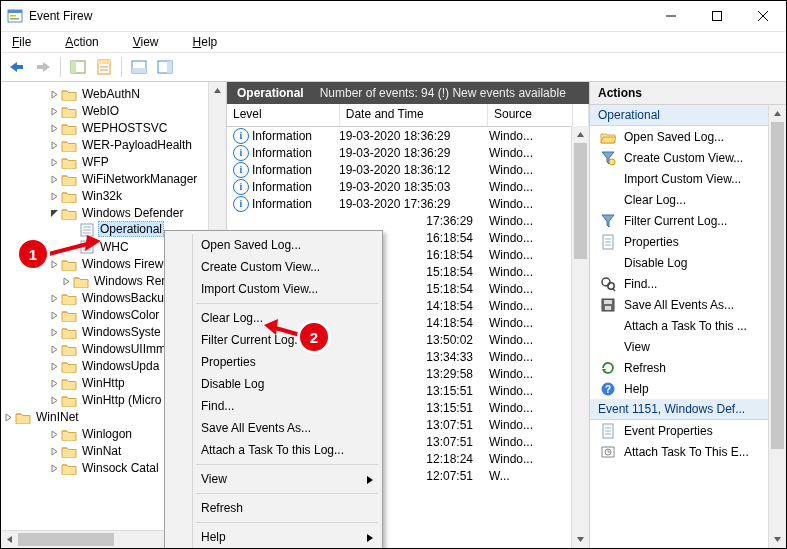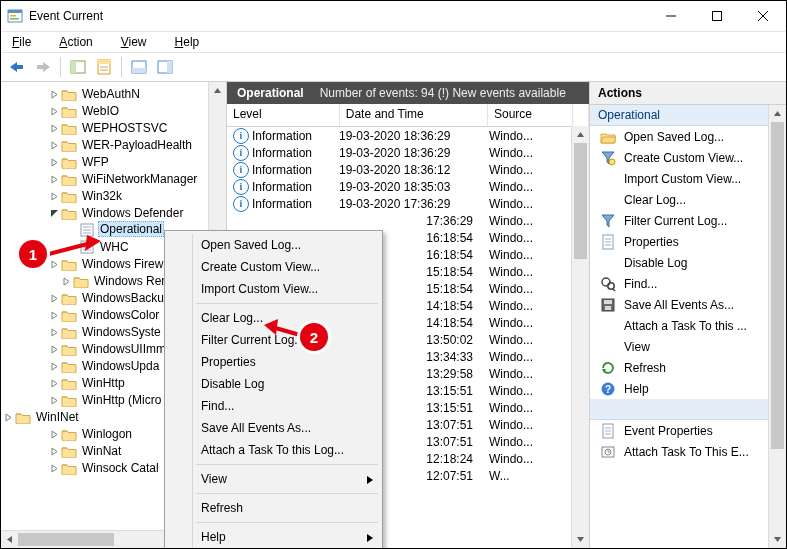--- a/index.html
+++ b/index.html
@@ -5,21 +5,21 @@
   html,body{margin:0;padding:0;font-family:"Segoe UI",Tahoma,sans-serif;font-size:12px;color:#000;background:#fff}
   .window{width:787px;height:549px;border:1px solid #000;box-sizing:border-box;display:flex;flex-direction:column;position:relative;overflow:hidden}
   
   .titlebar{height:30px;display:flex;align-items:center;padding:0 0 0 6px;border-bottom:1px solid #e5e5e5}
   .titlebar .ticon{width:16px;height:16px;margin-right:6px}
   .titlebar .title{flex:0 0 auto;font-size:12px}
   .titlebar .spacer{flex:1}
   .sysbtn{width:46px;height:30px;display:flex;align-items:center;justify-content:center}
   .sysbtn svg{display:block}
   
-  .menubar{height:20px;display:flex;align-items:center;padding:0 4px;gap:14px}
+  .menubar{height:20px;display:flex;align-items:center;padding:0 4px;gap:20px}
   .menubar .mitem{padding:1px 7px;cursor:default}
   .menubar .mitem .ul{text-decoration:underline}
   
   .toolbar{height:28px;display:flex;align-items:center;border-top:1px solid #e5e5e5;border-bottom:1px solid #d0d0d0;padding:0 4px;gap:2px}
   .tbtn{width:24px;height:24px;display:flex;align-items:center;justify-content:center}
   .tsep{width:1px;height:20px;background:#d4d4d4;margin:0 3px}
   
   .body{flex:1;display:flex;min-height:0}
   .pane-tree{width:225px;border-right:1px solid #d0d0d0;overflow:hidden;position:relative}
   .pane-mid{flex:1;border-right:1px solid #d0d0d0;display:flex;flex-direction:column;min-width:0;overflow:hidden;position:relative}
@@ -80,21 +80,21 @@
 
   <div class="titlebar">
     <span class="ticon">
       <svg width="16" height="16">
           <rect x="1" y="2" width="14" height="12" fill="#fff" stroke="#5b8ec1"></rect>
           <rect x="1" y="2" width="14" height="3" fill="#5b8ec1"></rect>
           <rect x="3" y="7" width="6" height="1.5" fill="#f0b000"></rect>
           <rect x="3" y="10" width="9" height="1.5" fill="#7bb661"></rect>
         </svg>
     </span>
-    <span class="title">Event Current</span>
+    <span class="title">Event Firew</span>
     <span class="spacer"></span>
     <div class="sysbtn">
         <svg width="10" height="10">
           <line x1="0" y1="5" x2="10" y2="5" stroke="#000" stroke-width="1"></line>
         </svg>
       </div>
     <div class="sysbtn">
         <svg width="10" height="10">
           <rect x="0.5" y="0.5" width="9" height="9" fill="none" stroke="#000"></rect>
         </svg>
@@ -736,20 +736,21 @@
                   <text x="8" y="12" text-anchor="middle" font-size="10" fill="#fff" font-weight="700">?</text>
                 </svg>
               </span>
               <span class="atxt">Help</span>
               <span class="sub"><svg width="8" height="10">
                   <polygon points="1,1 7,5 1,9" fill="#000"></polygon>
                 </svg></span>
             </div>
           </div>
         <div class="asub">
+          <span>Event 1151, Windows Def...</span>
           <span class="chev"><svg width="10" height="10">
                 <polygon points="1,7 9,7 5,2" fill="#3a5b8a"></polygon>
               </svg></span>
         </div>
         <div id="act2">
             <div class="aitem">
               <span class="aico">
                 <svg width="16" height="16">
                   <rect x="3" y="1" width="10" height="14" fill="#fff" stroke="#8aa0b8"></rect>
                   <line x1="5" y1="5" x2="11" y2="5" stroke="#9bb0c6"></line>

